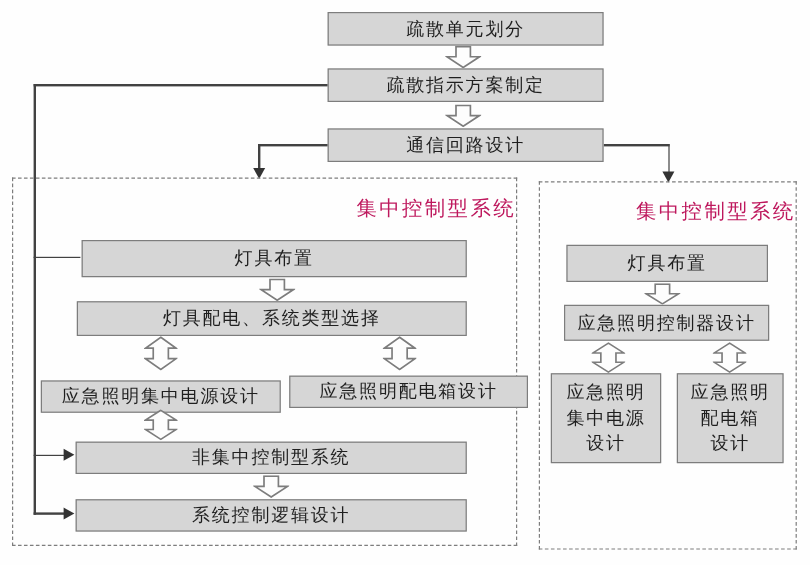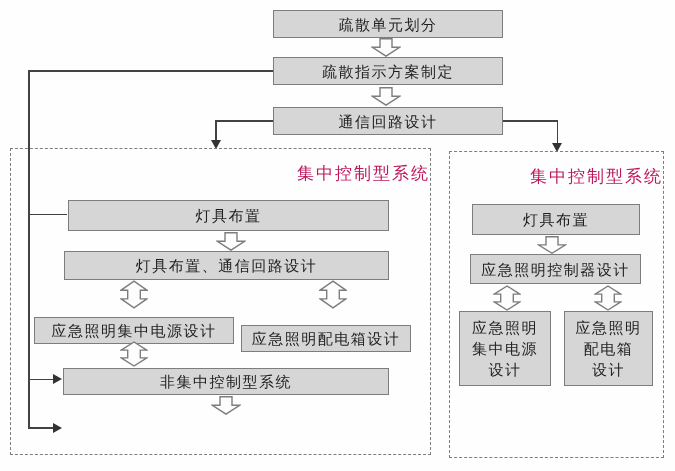--- a/index.html
+++ b/index.html
@@ -94,50 +94,51 @@
     <div class="panel-title" style="top:13px">集中控制型系统</div>
 
     <div class="fbox" style="left:57px;top:51px;width:321px;height:31px">灯具布置</div>
 
     <div class="barrow" style="left:205px;top:83px">
       <svg width="30" height="19" viewBox="0 0 30 19">
         <polygon points="9,0.8 21,0.8 21,9.3 28.6,9.3 15,18.2 1.4,9.3 9,9.3" fill="#fdfdfd" stroke="#7d7d7d" stroke-width="1.4"></polygon>
       </svg>
     </div>
 
-    <div class="fbox" style="left:53px;top:102px;width:325px;height:29px">灯具布置、通信回路设计</div>
+    <div class="fbox" style="left:53px;top:102px;width:325px;height:29px">灯具配电、系统类型选择</div>
 
     <div class="barrow" style="left:109px;top:131px">
       <svg width="28" height="29" viewBox="0 0 28 28" preserveAspectRatio="none">
         <polygon points="14,1 26.8,9.8 20.3,9.8 20.3,18.2 26.8,18.2 14,27 1.2,18.2 7.7,18.2 7.7,9.8 1.2,9.8" fill="#fdfdfd" stroke="#7d7d7d" stroke-width="1.4"></polygon>
       </svg>
     </div>
     <div class="barrow" style="left:308px;top:131px">
       <svg width="28" height="29" viewBox="0 0 28 28" preserveAspectRatio="none">
         <polygon points="14,1 26.8,9.8 20.3,9.8 20.3,18.2 26.8,18.2 14,27 1.2,18.2 7.7,18.2 7.7,9.8 1.2,9.8" fill="#fdfdfd" stroke="#7d7d7d" stroke-width="1.4"></polygon>
       </svg>
     </div>
 
     <div class="fbox" style="left:23px;top:168px;width:200px;height:27px">应急照明集中电源设计</div>
-    <div class="fbox" style="left:230px;top:176px;width:170px;height:27px">应急照明配电箱设计</div>
+    <div class="fbox" style="left:230px;top:164px;width:199px;height:27px">应急照明配电箱设计</div>
 
     <div class="barrow" style="left:109px;top:192px">
       <svg width="28" height="26" viewBox="0 0 28 28" preserveAspectRatio="none">
         <polygon points="14,1 26.8,9.8 20.3,9.8 20.3,18.2 26.8,18.2 14,27 1.2,18.2 7.7,18.2 7.7,9.8 1.2,9.8" fill="#fdfdfd" stroke="#7d7d7d" stroke-width="1.4"></polygon>
       </svg>
     </div>
 
     <div class="fbox" style="left:52px;top:219px;width:326px;height:27px">非集中控制型系统</div>
 
     <div class="barrow" style="left:200px;top:247px">
       <svg width="30" height="19" viewBox="0 0 30 19">
         <polygon points="9,0.8 21,0.8 21,9.3 28.6,9.3 15,18.2 1.4,9.3 9,9.3" fill="#fdfdfd" stroke="#7d7d7d" stroke-width="1.4"></polygon>
       </svg>
     </div>
 
+    <div class="fbox" style="left:52px;top:267px;width:326px;height:27px">系统控制逻辑设计</div>
   </div>
 
   <div class="panel" style="left:449px;top:151px;width:215px;height:307px">
 
     <div class="panel-title" style="top:13px">集中控制型系统</div>
 
     <div class="fbox" style="left:22px;top:52px;width:168px;height:31px">灯具布置</div>
 
     <div class="barrow" style="left:87px;top:84px">
       <svg width="30" height="18" viewBox="0 0 30 19" preserveAspectRatio="none">

